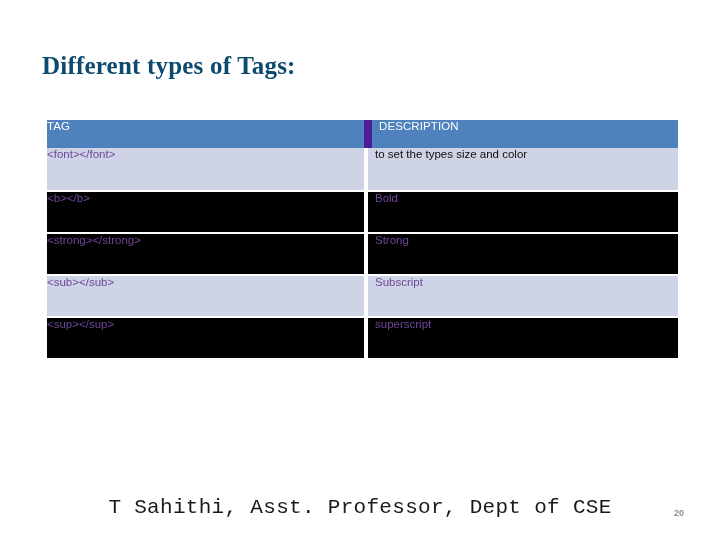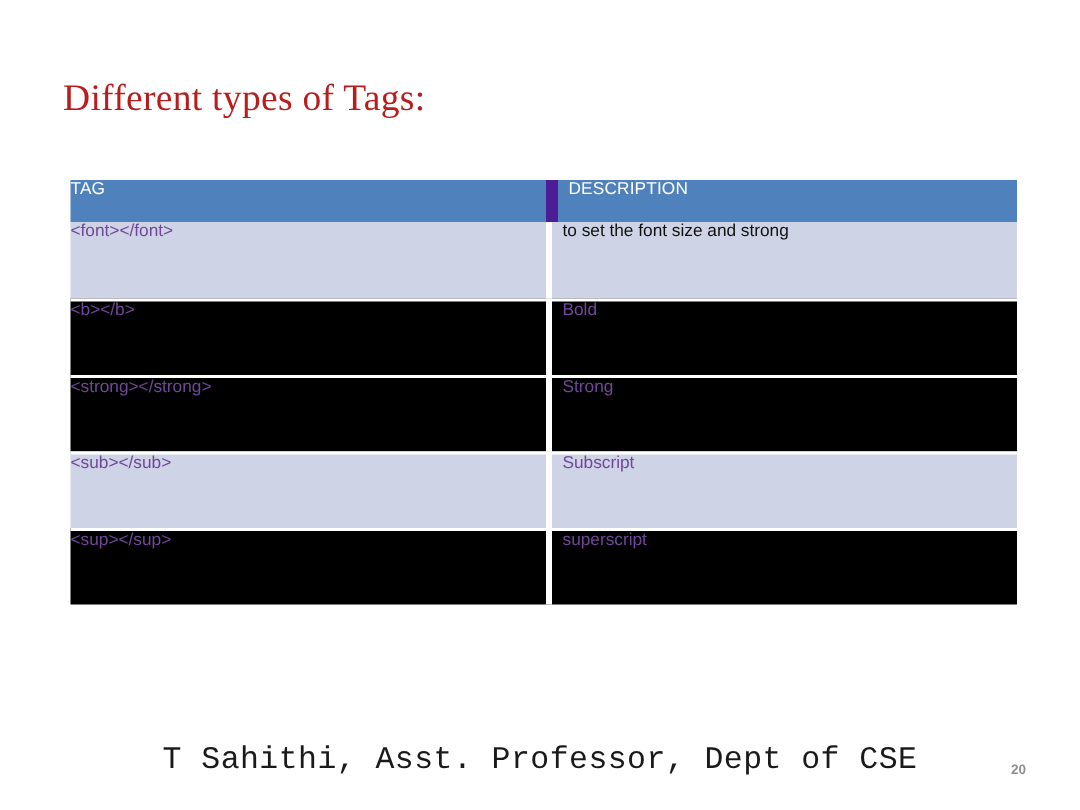--- a/index.html
+++ b/index.html
@@ -21,22 +21,22 @@
     background: #ffffff;
   }
 
   
   .slide-title {
     position: absolute;
     left: 42px;
     top: 52px;
     font-family: "Liberation Serif", "DejaVu Serif", serif;
     font-size: 25px;
-    font-weight: normal;
-    color: #b91c1c;
+    font-weight: bold;
+    color: #0c4a6e;
     letter-spacing: 0.2px;
     white-space: nowrap;
   }
 
   
   .tag-table {
     position: absolute;
     left: 47px;
     top: 120px;
     width: 631px;
@@ -69,21 +69,21 @@
     padding: 8px 0 0 9px;
     box-sizing: border-box;
   }
   .hdr-cell.right-col {
     border-left: 8px solid #4c1d95;
     padding-left: 7px;
   }
 
   
   .body-cell {
-    height: 51px;
+    height: 42px;
     padding: 10px 0 0 9px;
     box-sizing: border-box;
     color: #70479a;
   }
   .body-cell.right-col {
     border-left: 4px solid #ffffff;
     padding-left: 7px;
   }
 
   .row-dark .body-cell { background: #ced3e5; }
@@ -133,21 +133,21 @@
     </colgroup>
     <thead>
       <tr>
         <th class="hdr-cell">TAG</th>
         <th class="hdr-cell right-col">DESCRIPTION</th>
       </tr>
     </thead>
     <tbody>
       <tr class="row-dark">
         <td class="body-cell">&lt;font&gt;&lt;/font&gt;</td>
-        <td class="body-cell right-col desc-dark"> to set the font size and strong</td>
+        <td class="body-cell right-col desc-dark"> to set the types size and color</td>
       </tr>
       <tr class="row-light row-sep">
         <td class="body-cell">&lt;b&gt;&lt;/b&gt;</td>
         <td class="body-cell right-col">Bold</td>
       </tr>
       <tr class="row-light row-sep">
         <td class="body-cell">&lt;strong&gt;&lt;/strong&gt;</td>
         <td class="body-cell right-col">Strong</td>
       </tr>
       <tr class="row-dark row-sep">

